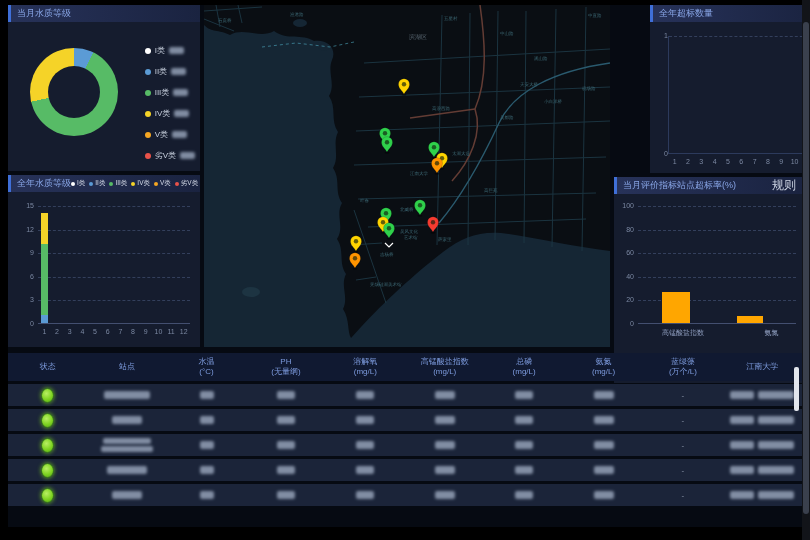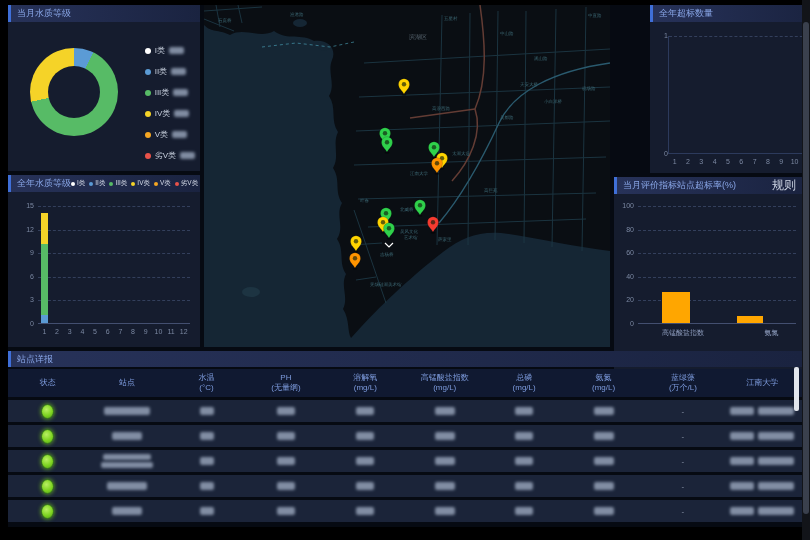--- a/index.html
+++ b/index.html
@@ -377,23 +377,20 @@
             <div class="ytick" style="left: -4px; top: 126px;">0</div>
           </div>
         <div id="r-xlabels">
             <div class="rlab" style="left: calc(24% + 24px); top: 134px;">高锰酸盐指数</div>
             <div class="rlab" style="left: calc(71% + 24px); top: 134px;">氨氮</div>
           </div>
       </div>
     </div>
 
     <div class="panel" id="panel-table">
-      <div class="tbar">
-        <span>站点详报</span>
-      </div>
       <div class="thead" id="thead">
           <div class="th">
             <div>状态</div>
           </div>
           <div class="th">
             <div>站点</div>
           </div>
           <div class="th">
             <div>水温</div>
             <div>(°C)</div>

